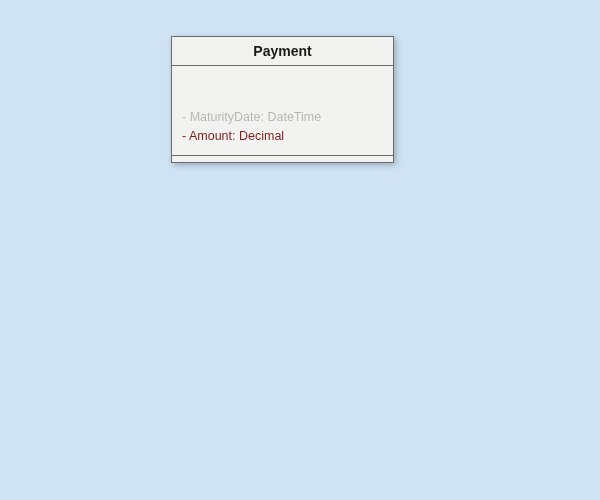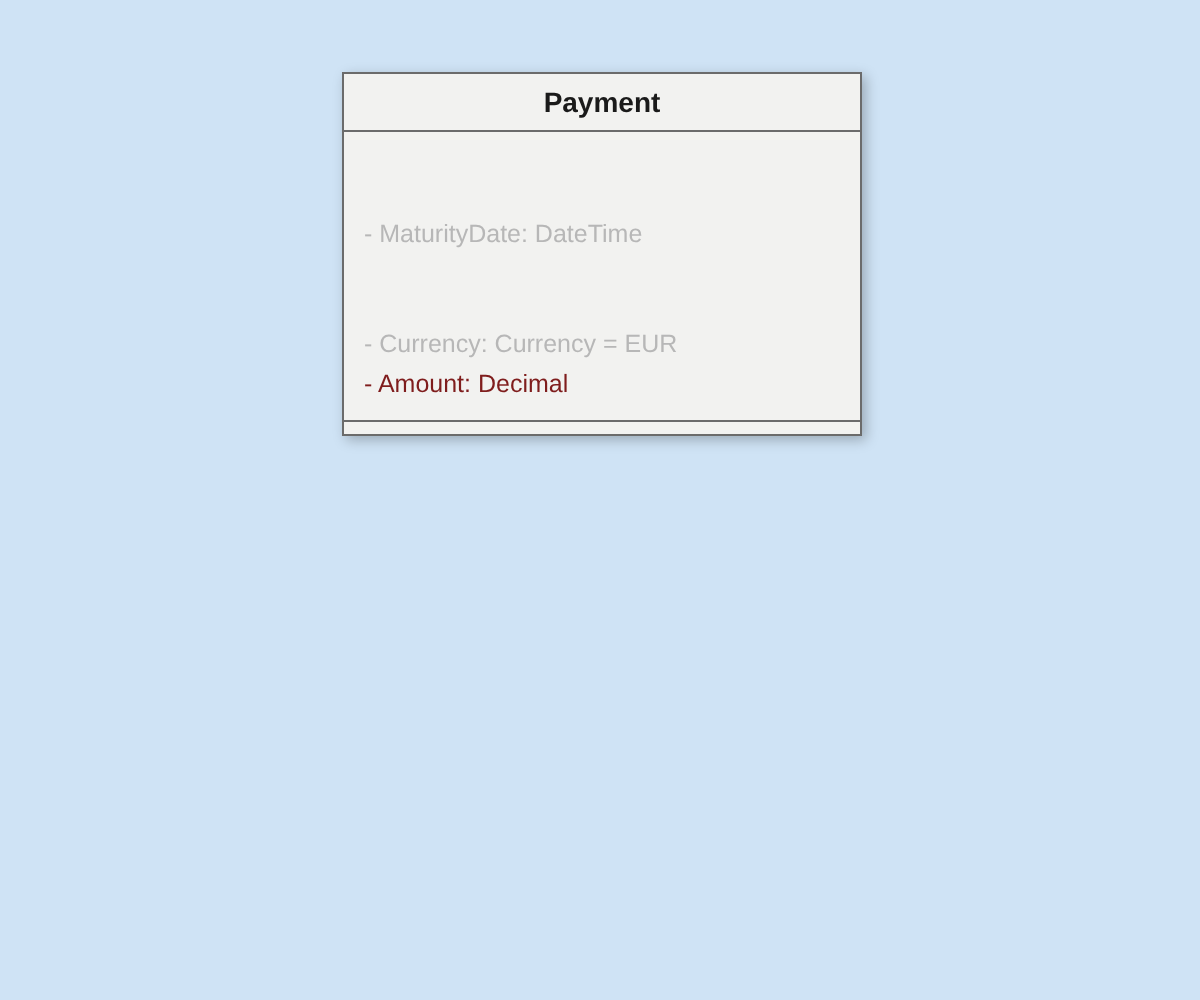--- a/index.html
+++ b/index.html
@@ -12,21 +12,21 @@
       height: 500px;
       background: #cfe3f5;
       font-family: "Segoe UI", Arial, sans-serif;
       position: relative;
       overflow: hidden;
     }
     .uml-class {
       position: absolute;
       left: 171px;
       top: 36px;
-      width: 260px;
+      width: 223px;
       background: #f2f2f0;
       border: 1px solid #6b6b6b;
       box-shadow: 2px 2px 6px rgba(0,0,0,0.25);
     }
     .uml-title {
       text-align: center;
       font-weight: 700;
       font-size: 14px;
       color: #1a1a1a;
       padding: 6px 8px;
@@ -54,17 +54,16 @@
       border-bottom: none;
     }
   </style>
 </head>
 <body>
 
 <div class="uml-class">
   <div class="uml-title">Payment</div>
   <div class="uml-attrs">
     <div class="uml-attr inherited">- MaturityDate: DateTime</div>
-    <div class="uml-attr inherited">- Currency: Currency = EUR</div>
     <div class="uml-attr">- Amount: Decimal</div>
   </div>
   <div class="uml-ops"></div>
 </div>
 
 </body></html>

